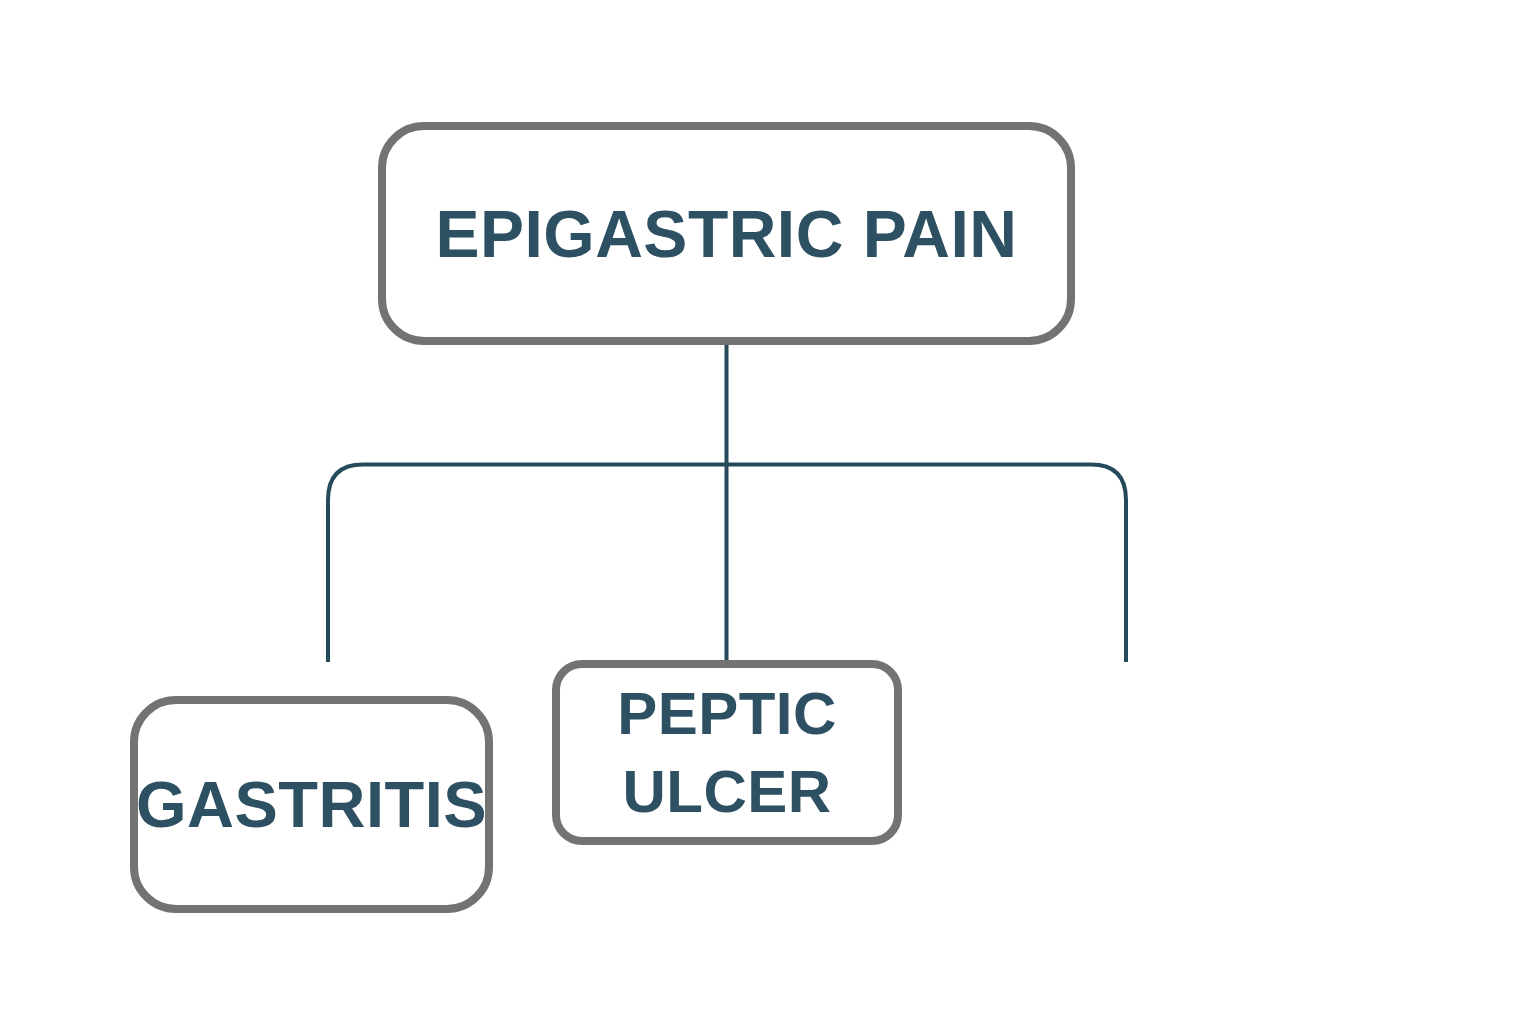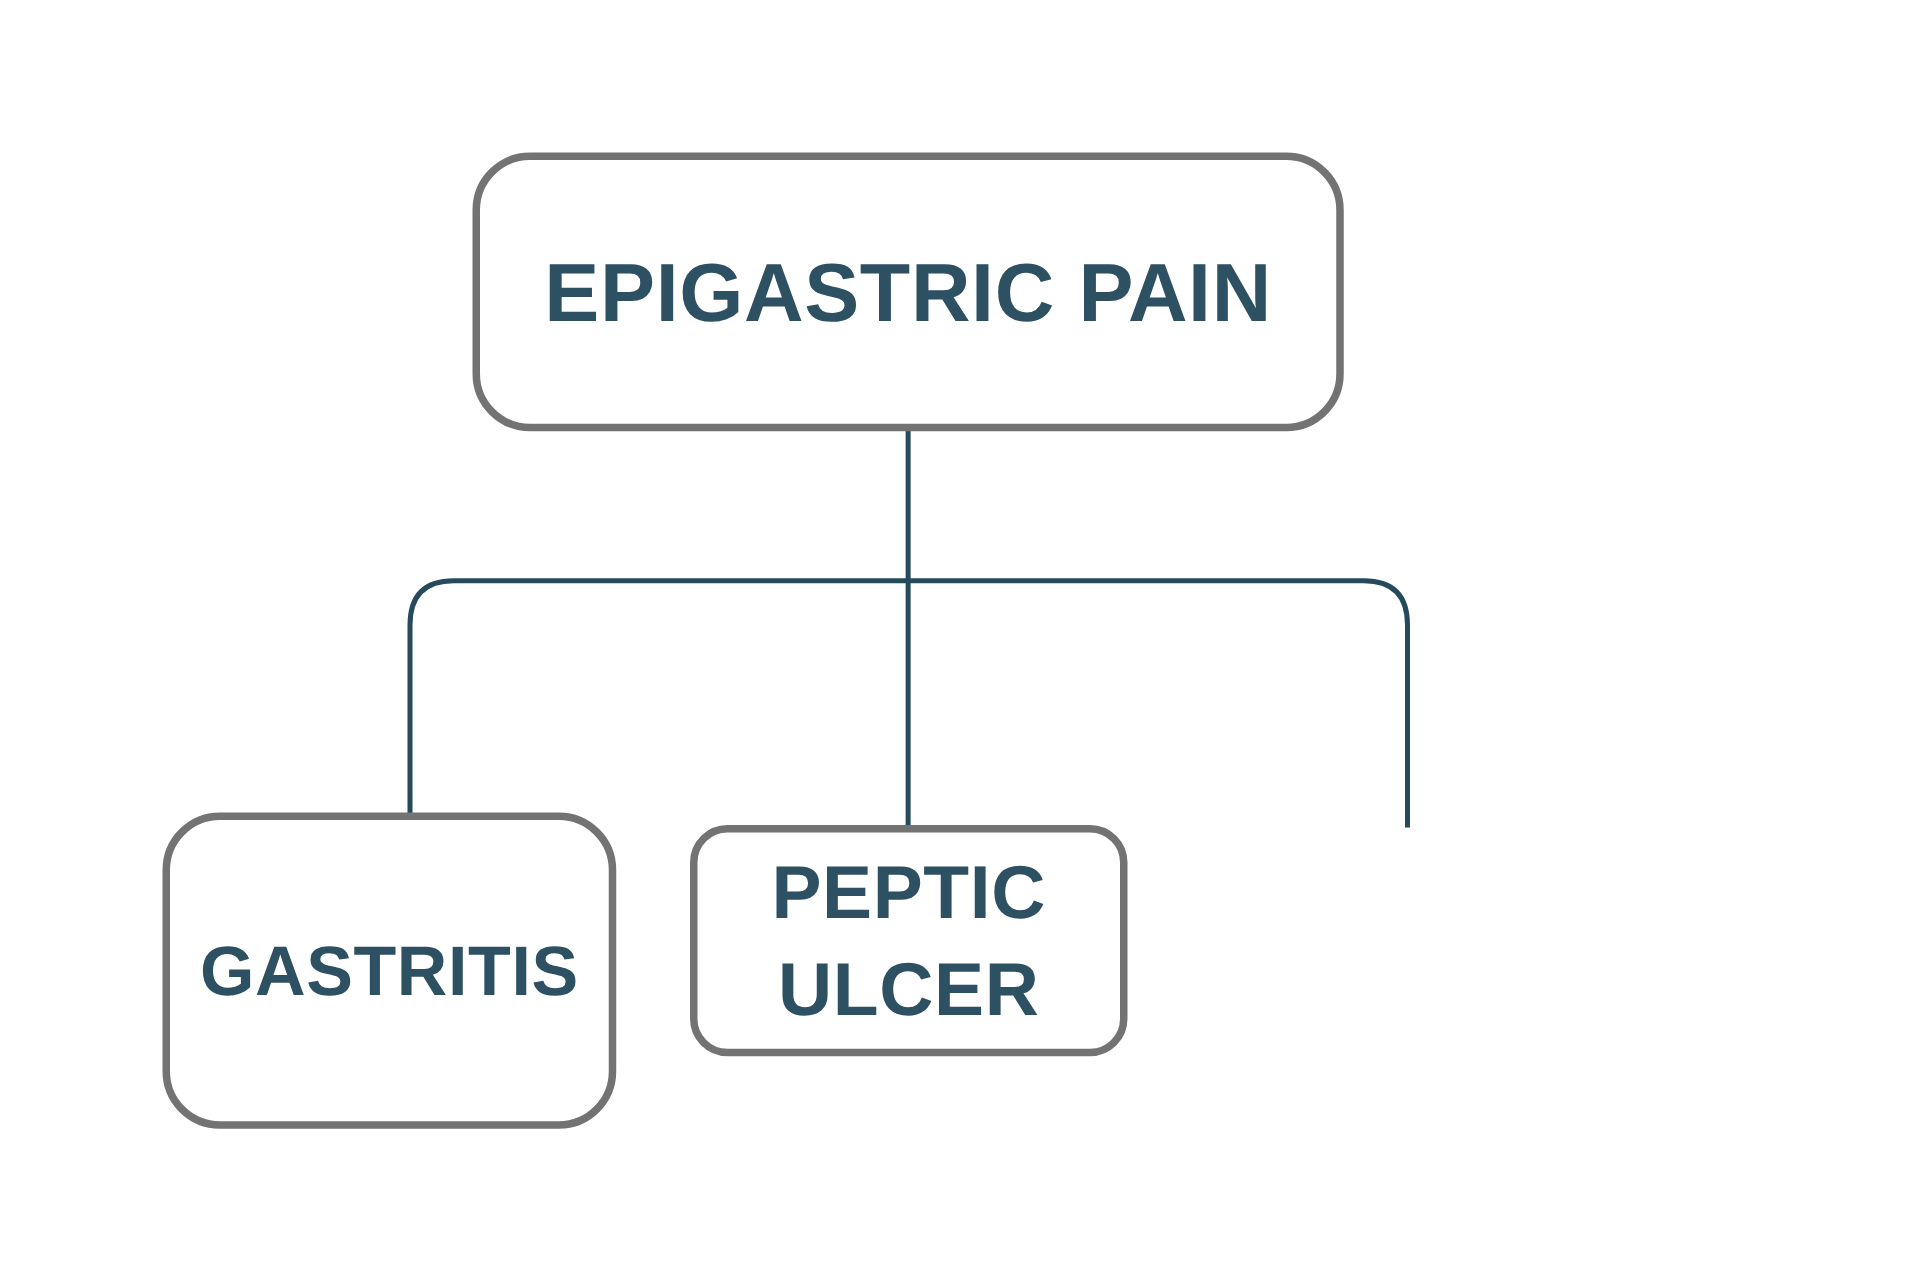--- a/index.html
+++ b/index.html
@@ -18,44 +18,44 @@
   .connectors {
     position: absolute;
     left: 0;
     top: 0;
     width: 1536px;
     height: 1024px;
   }
   .node {
     position: absolute;
     box-sizing: border-box;
-    border: 6px solid #737373;
+    border: 8px solid #737373;
     border-radius: 46px;
     background: #ffffff;
     display: flex;
     align-items: center;
     justify-content: center;
     text-align: center;
     color: #2d5063;
     font-weight: bold;
     letter-spacing: 0.5px;
   }
   .node-root {
     left: 378px;
     top: 122px;
     width: 697px;
     height: 223px;
     font-size: 66px;
   }
   .node-gastritis {
     left: 130px;
-    top: 650px;
+    top: 696px;
     width: 363px;
-    height: 253px;
-    font-size: 56px;
+    height: 217px;
+    font-size: 65px;
   }
   .node-peptic-ulcer {
     left: 552px;
     top: 660px;
     width: 350px;
     height: 185px;
     font-size: 60px;
     line-height: 1.3;
     padding: 0 30px;
     border-radius: 30px;

